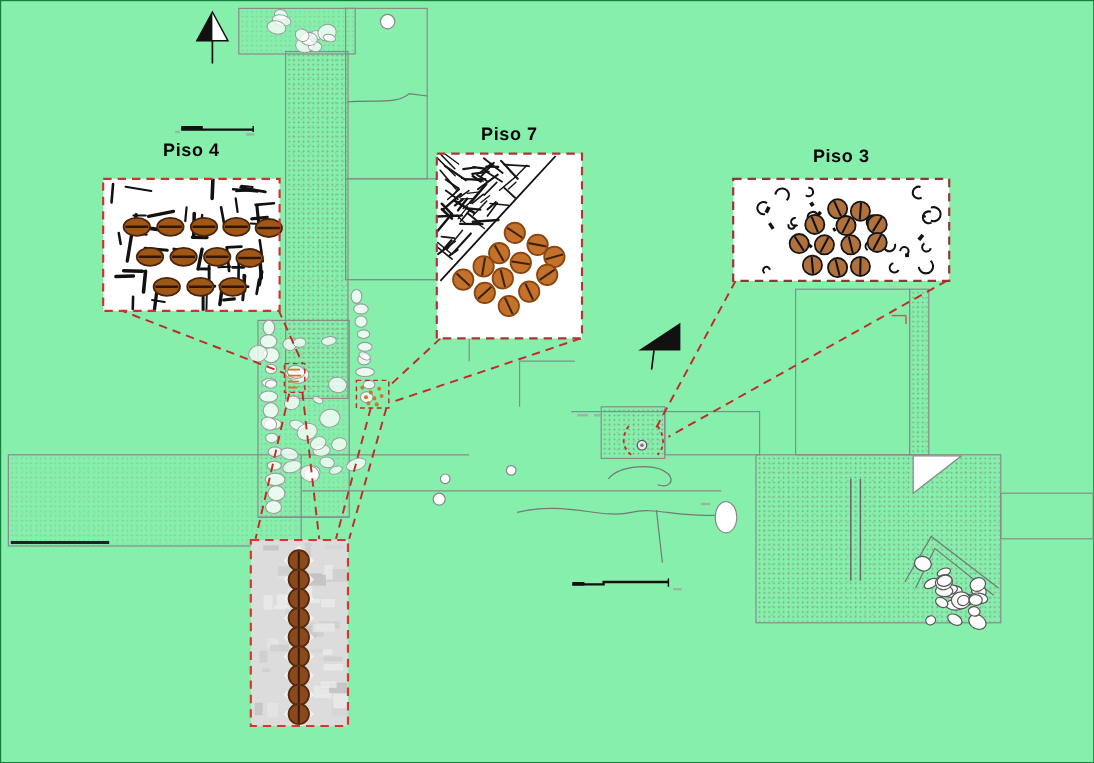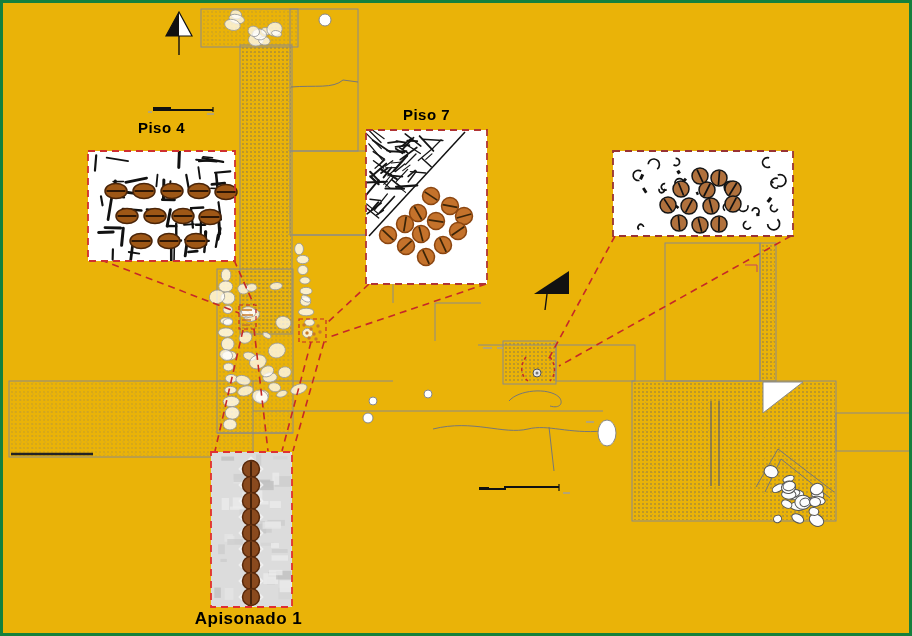--- a/index.html
+++ b/index.html
@@ -1,18 +1,18 @@
 <!DOCTYPE html>
 <html><head>
 <meta charset="utf-8">
 <style>
   html,body{margin:0;padding:0;background:#fff;}
   #canvas{
-    position:relative;width:912px;height:636px;background:#eab308;
-    border:3px solid #15803d;box-sizing:border-box;overflow:hidden;
+    position:relative;width:912px;height:636px;background:#86efac;
+    border:1px solid #15803d;box-sizing:border-box;overflow:hidden;
     font-family:"Liberation Sans",sans-serif;
   }
   .tx{position:absolute;pointer-events:none;}
   .tx-stipple{
     background-image:
       radial-gradient(rgba(110,105,98,.50) .6px, transparent 1px),
       radial-gradient(rgba(140,132,122,.35) .6px, transparent 1px);
     background-size:4px 4px,7px 7px;background-position:0 0,2px 3px;
   }
   .tx-stipple-faint{
@@ -564,14 +564,14 @@
         <g>
           <path d="M476,486 L502,486 L502,484 L556,484" fill="none" stroke="#111" stroke-width="2"></path>
           <rect x="476" y="484" width="10" height="3" fill="#111"></rect>
           <line x1="556" y1="481" x2="556" y2="488" stroke="#111" stroke-width="1.2"></line>
         </g>
       </g>
   </svg>
 
   <div class="inset-label" id="lbl-piso4">Piso 4</div>
   <div class="inset-label" id="lbl-piso2">Piso 7</div>
-  <div class="inset-label" id="lbl-apisonado1">Apisonado 1</div>
+  <div class="inset-label" id="lbl-piso3">Piso 3</div>
 </div>
 
 </body></html>

